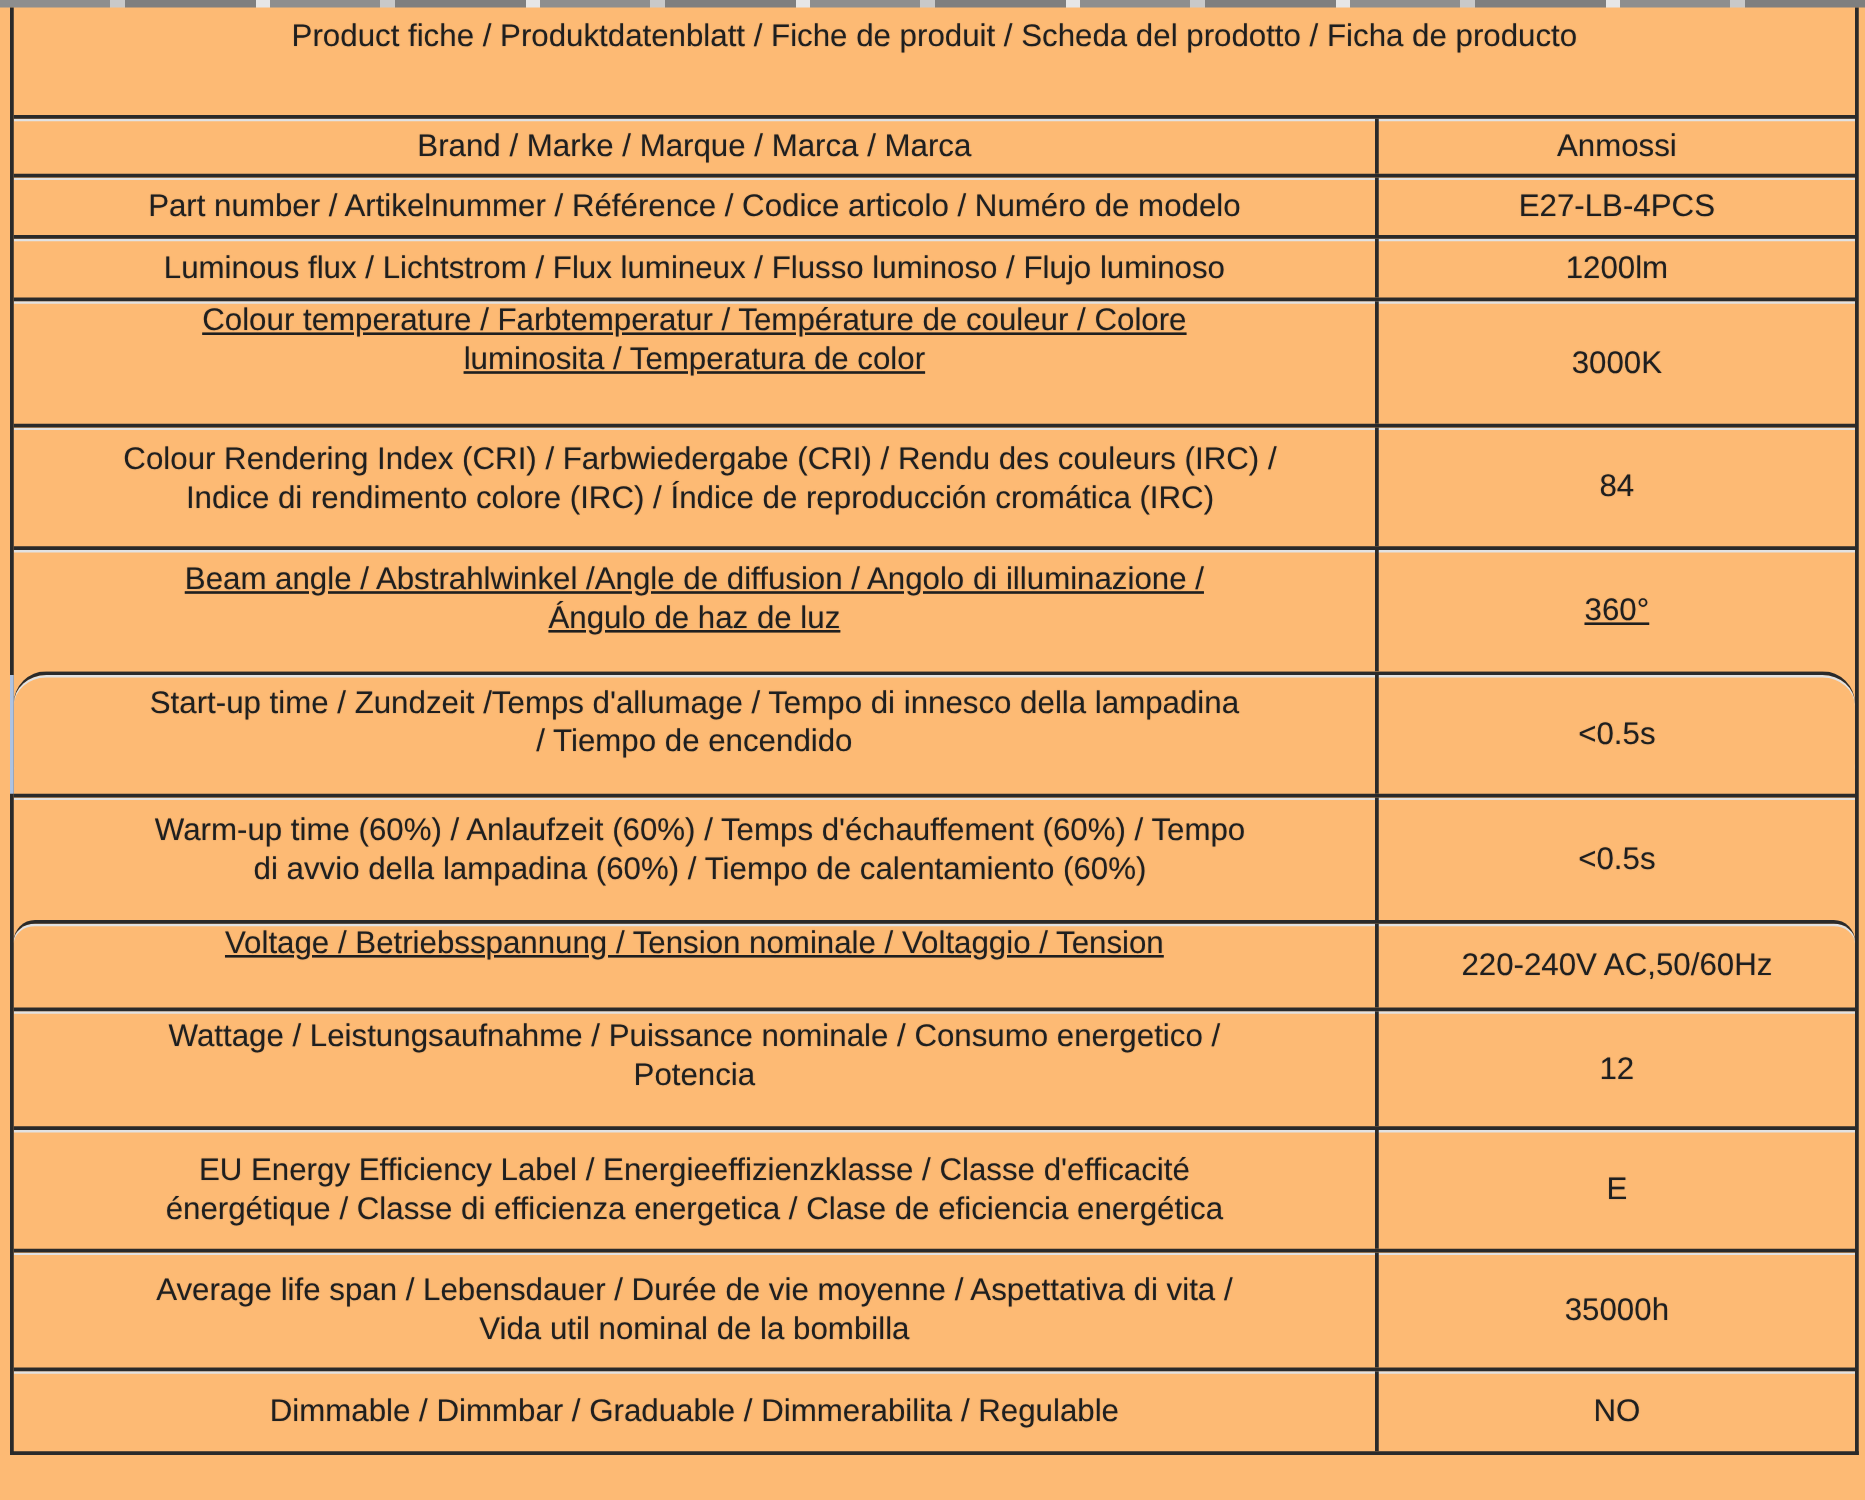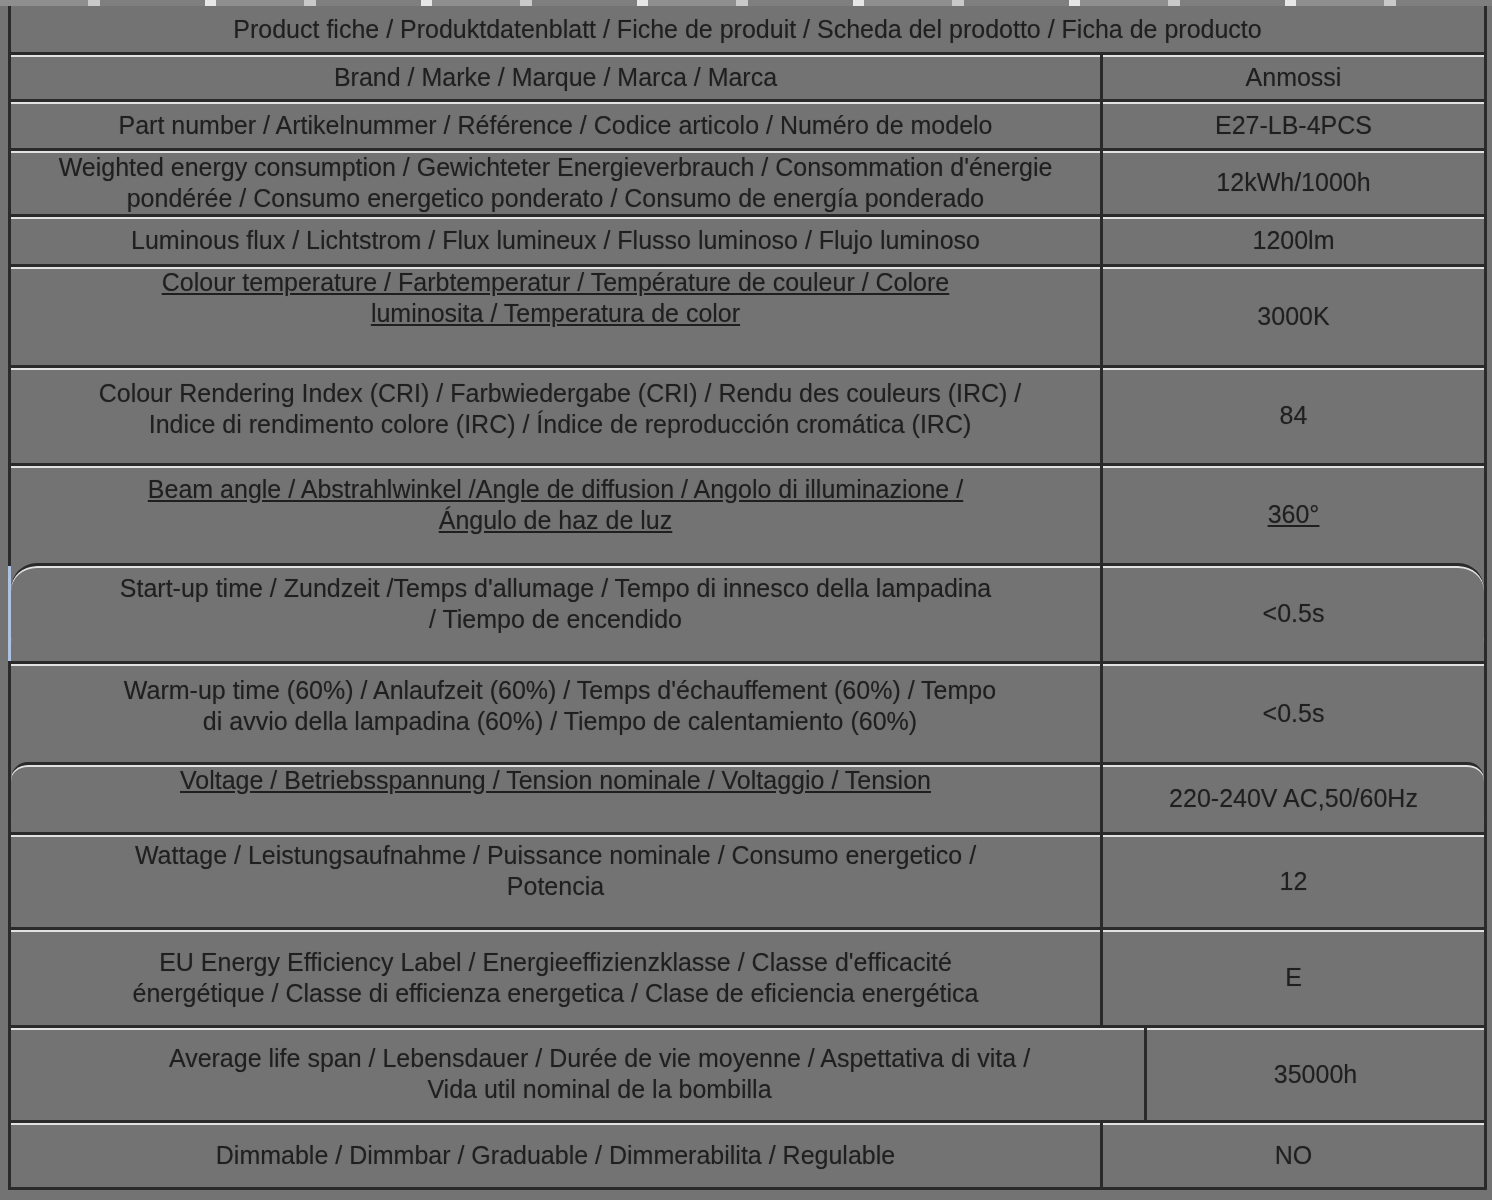--- a/index.html
+++ b/index.html
@@ -8,21 +8,21 @@
     background: #ffffff;
     width: 1492px;
     height: 1200px;
     overflow: hidden;
     font-family: "Liberation Sans", sans-serif;
   }
   .page {
     position: relative;
     width: 1492px;
     height: 1200px;
-    background: #737373;
+    background: #fdba74;
   }
   
   .top-strip {
     position: absolute;
     top: 0; left: 0;
     width: 1492px;
     height: 6px;
     background: repeating-linear-gradient(90deg,
       #8e8e8e 0px, #8e8e8e 88px,
       #c9c9c9 88px, #c9c9c9 100px,
@@ -81,33 +81,33 @@
     content: "";
     position: absolute;
     left: -3px;
     top: 0;
     bottom: 0;
     width: 3px;
     background: #aec3e2;
   }
   
   .h-header   { height: 46px; }
-  .h-brand    { height: 47px; }
+  .h-brand    { height: 47px; margin-top: 40px; }
   .h-part     { height: 49px; }
   .h-weighted { height: 66px; }
   .h-lumen    { height: 50px; }
   .h-colour   { height: 101px; }
   .h-cri      { height: 98px; }
   .h-beam     { height: 100px; text-decoration: underline; }
   .h-startup  { height: 98px; border-radius: 26px; }
   .h-warmup   { height: 101px; }
   .h-voltage  { height: 70px; border-radius: 17px; }
   .h-wattage  { height: 95px; }
   .h-eu       { height: 98px; }
-  .h-life     { height: 95px; padding-left: 44px; }
+  .h-life     { height: 95px; }
   .h-dimmable { height: 67px; }
 </style>
 </head>
 <body>
 
 <div class="page">
 
   <div class="top-strip"></div>
 
   <div class="fiche">
@@ -119,25 +119,20 @@
     <div class="row h-brand">
       <div class="cell label-cell">Brand / Marke / Marque / Marca / Marca</div>
       <div class="cell value-cell">Anmossi</div>
     </div>
 
     <div class="row h-part">
       <div class="cell label-cell">Part number / Artikelnummer / Référence / Codice articolo / Numéro de modelo</div>
       <div class="cell value-cell">E27-LB-4PCS</div>
     </div>
 
-    <div class="row h-weighted">
-      <div class="cell label-cell">Weighted energy consumption / Gewichteter Energieverbrauch / Consommation d'énergie
-pondérée / Consumo energetico ponderato / Consumo de energía ponderado</div>
-      <div class="cell value-cell">12kWh/1000h</div>
-    </div>
 
     <div class="row h-lumen">
       <div class="cell label-cell">Luminous flux / Lichtstrom / Flux lumineux / Flusso luminoso / Flujo luminoso</div>
       <div class="cell value-cell">1200lm</div>
     </div>
 
     <div class="row h-colour pb28">
       <div class="cell label-cell">Colour temperature / Farbtemperatur / Température de couleur / Colore
 luminosita / Temperatura de color</div>
       <div class="cell value-cell">3000K</div>

